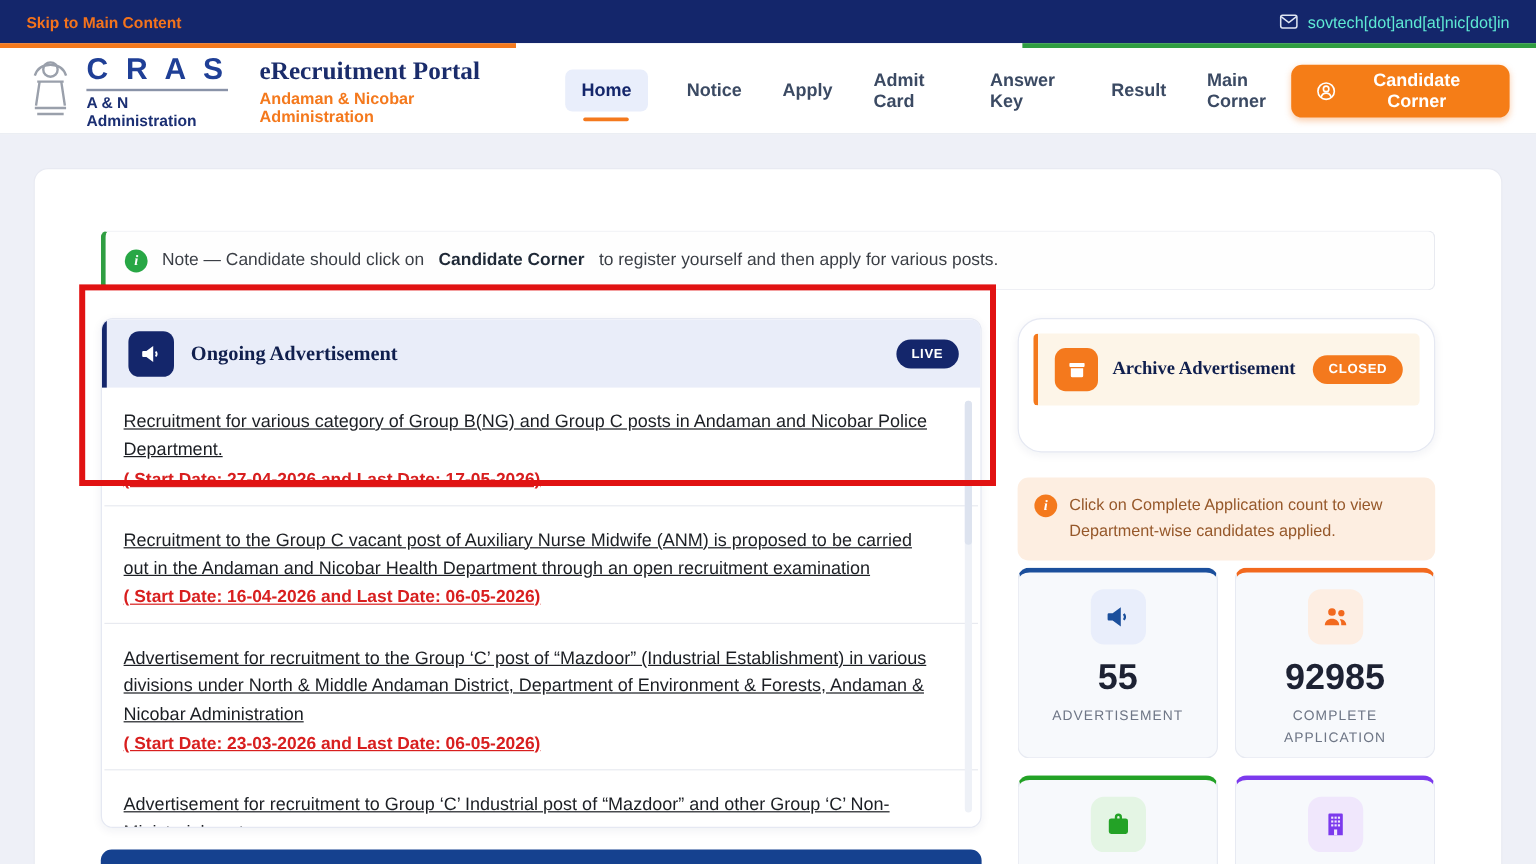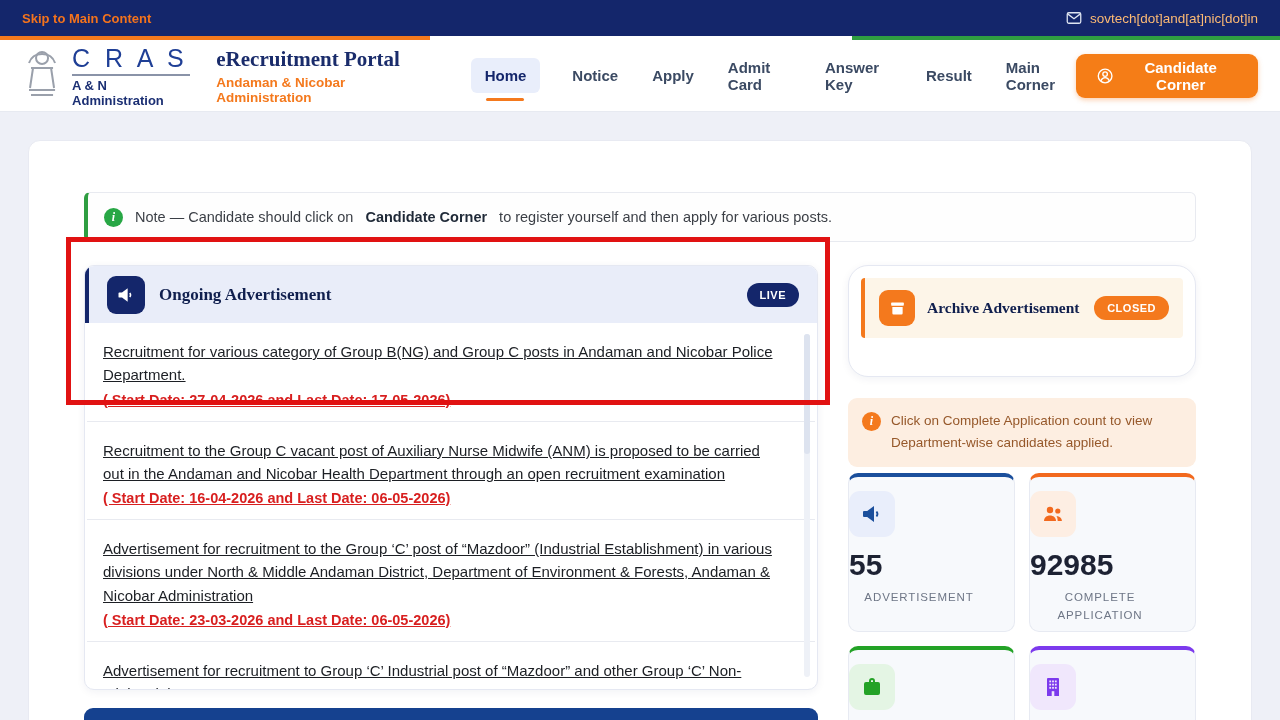--- a/index.html
+++ b/index.html
@@ -6,32 +6,32 @@
   html,body { margin:0; padding:0; }
   body {
     width:1280px; height:720px; overflow:hidden; position:relative;
     background:#eef0f7; font-family:"Liberation Sans", sans-serif;
   }
   
   .topbar { position:absolute; top:0; left:0; width:1280px; height:36px;
     background:#14266b; display:flex; align-items:center; justify-content:space-between;
     padding:0 22px; z-index:6; }
   .skip-link { color:#f4731c; font-weight:bold; font-size:13px; }
-  .email { color:#fdba74; font-size:13.5px; display:flex; align-items:center; gap:7px; }
+  .email { color:#5eead4; font-size:13.5px; display:flex; align-items:center; gap:7px; }
   .stripe { position:absolute; top:36px; left:0; width:1280px; height:4px; display:flex; z-index:6; }
   .stripe .s1 { width:430px; background:#f4791d; }
   .stripe .s2 { width:422px; background:#ffffff; }
   .stripe .s3 { width:428px; background:#2f9e41; }
   
   .header { position:absolute; top:40px; left:0; width:1280px; height:72px; background:#ffffff;
     border-bottom:1px solid #e7eaf1; display:flex; align-items:center; padding:0 22px; z-index:5; }
   .logo-group { display:flex; align-items:center; }
   .emblem { width:44px; height:58px; }
   .cras { margin-left:10px; }
-  .cras-acronym { font-size:25px; font-weight:normal; color:#1f3f96; letter-spacing:4px; }
+  .cras-acronym { font-size:25px; font-weight:bold; color:#1f3f96; letter-spacing:4px; }
   .cras-sub { font-size:13px; font-weight:bold; color:#1b2f73; border-top:2px solid #8a93a8; padding-top:2px; margin-top:1px; }
   .portal { margin-left:26px; }
   .portal-title { font-family:"Liberation Serif", serif; font-size:21px; font-weight:bold; color:#1a2c6b; }
   .portal-sub { font-size:13.5px; font-weight:bold; color:#f4791d; margin-top:3px; }
   .nav { display:flex; align-items:center; gap:30px; margin-left:46px;justify-content:flex-end; }
   .nav-item { font-size:15px; font-weight:bold; color:#3b4a63; cursor:pointer; position:relative; padding:9px 2px; }
   .nav-item.active { background:#e9eefb; border-radius:6px; padding:9px 14px; color:#14266b; }
   .nav-item.active::after { content:""; position:absolute; left:50%; transform:translateX(-50%);
     bottom:-8px; width:38px; height:3px; background:#f4791d; border-radius:2px; }
   .cc-btn { margin-left:auto; background:#f57d17; color:#ffffff; font-size:15px; font-weight:bold;
@@ -84,21 +84,21 @@
   .archive-title { font-family:"Liberation Serif", serif; font-weight:bold; font-size:15.5px;
     color:#101f4e; margin-left:12px; }
   .side-note { position:absolute; left:848px; top:398px; width:348px; background:#fdeee1;
     border-radius:9px; padding:12px 14px; display:flex; align-items:flex-start;
     font-size:13.5px; color:#96582a; line-height:1.65; z-index:2; }
   .side-note .info-dot { margin-top:2px; }
   
   .stats { position:absolute; left:848px; top:473px; width:348px; display:grid;
     grid-template-columns:167px 167px; column-gap:14px; row-gap:14px; z-index:2; }
   .stat-card { height:159px; background:#f7f9fc; border:1px solid #e7eaf2; border-radius:10px;
-    border-top:4px solid #888; display:flex; flex-direction:column; 
+    border-top:4px solid #888; display:flex; flex-direction:column; align-items:center;
     padding-top:14px; cursor:pointer; }
   .stat-card.c-blue   { border-top-color:#1b4f9c; }
   .stat-card.c-orange { border-top-color:#f2691e; }
   .stat-card.c-green  { border-top-color:#23a226; }
   .stat-card.c-purple { border-top-color:#7c3aed; }
   .stat-tile { width:46px; height:46px; border-radius:11px; display:flex; align-items:center; justify-content:center; }
   .t-blue   { background:#e9eefb; color:#1b4f9c; }
   .t-orange { background:#fdeee3; color:#f2691e; }
   .t-green  { background:#e4f5e4; color:#23a226; }
   .t-purple { background:#f0e7fc; color:#7c3aed; }

